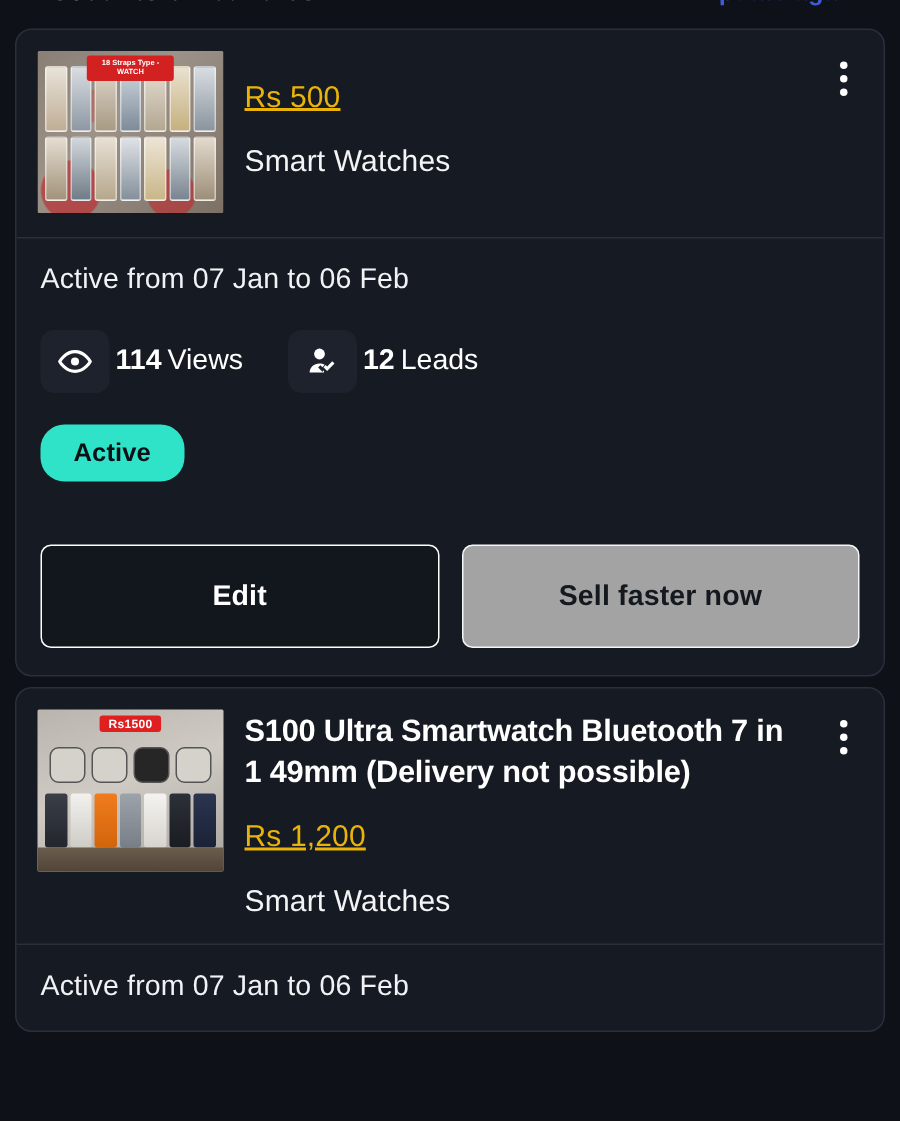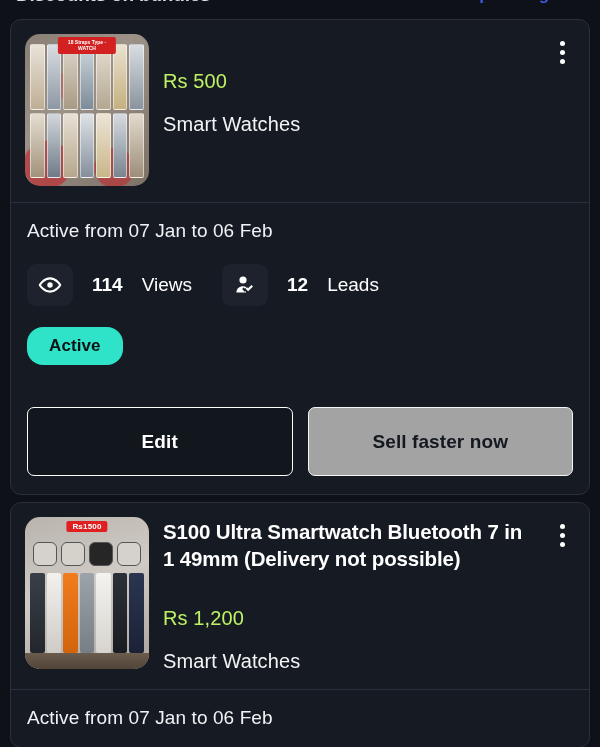--- a/index.html
+++ b/index.html
@@ -65,23 +65,23 @@
 
   .card-top {
     display: flex;
     padding: 14px 14px 16px 14px;
     gap: 14px;
     align-items: flex-start;
   }
 
   .thumb {
     width: 124px;
-    height: 152px;
+    height: 108px;
     min-width: 124px;
-    border-radius: 15px;
+    border-radius: 1px;
     position: relative;
     overflow: hidden;
     background: #6e6a63;
     flex-shrink: 0;
   }
 
   
   .thumb-straps {
     background:
       radial-gradient(circle at 18% 86%, rgba(190,40,45,0.65) 0 14%, transparent 15%),
@@ -169,24 +169,25 @@
   .info { flex: 1; min-width: 0; padding-top: 1px; }
   .product-title {
     font-size: 20.5px;
     font-weight: 700;
     color: #ffffff;
     line-height: 1.32;
     letter-spacing: -0.15px;
   }
   .price {
     font-size: 20px;
-    color: #bef264;
-    margin-top: 35px;
+    color: #eab308;
+    margin-top: 19px;
     font-weight: 400;
     letter-spacing: 0.1px;
+    text-decoration: underline;
   }
   .category {
     font-size: 20px;
     color: #f3f4f6;
     margin-top: 20px;
     font-weight: 400;
     letter-spacing: 0.1px;
   }
 
   .kebab {
@@ -222,21 +223,21 @@
     color: #f0f2f5;
     letter-spacing: 0.1px;
   }
 
   .stats {
     display: flex;
     align-items: center;
     gap: 30px;
     margin-top: 22px;
   }
-  .stat { display: flex; align-items: center; gap: 19px; }
+  .stat { display: flex; align-items: center; gap: 4px; }
   .stat-icon {
     width: 46px;
     height: 42px;
     border-radius: 9px;
     background: #1d222c;
     display: flex;
     align-items: center;
     justify-content: center;
   }
   .stat-num {

